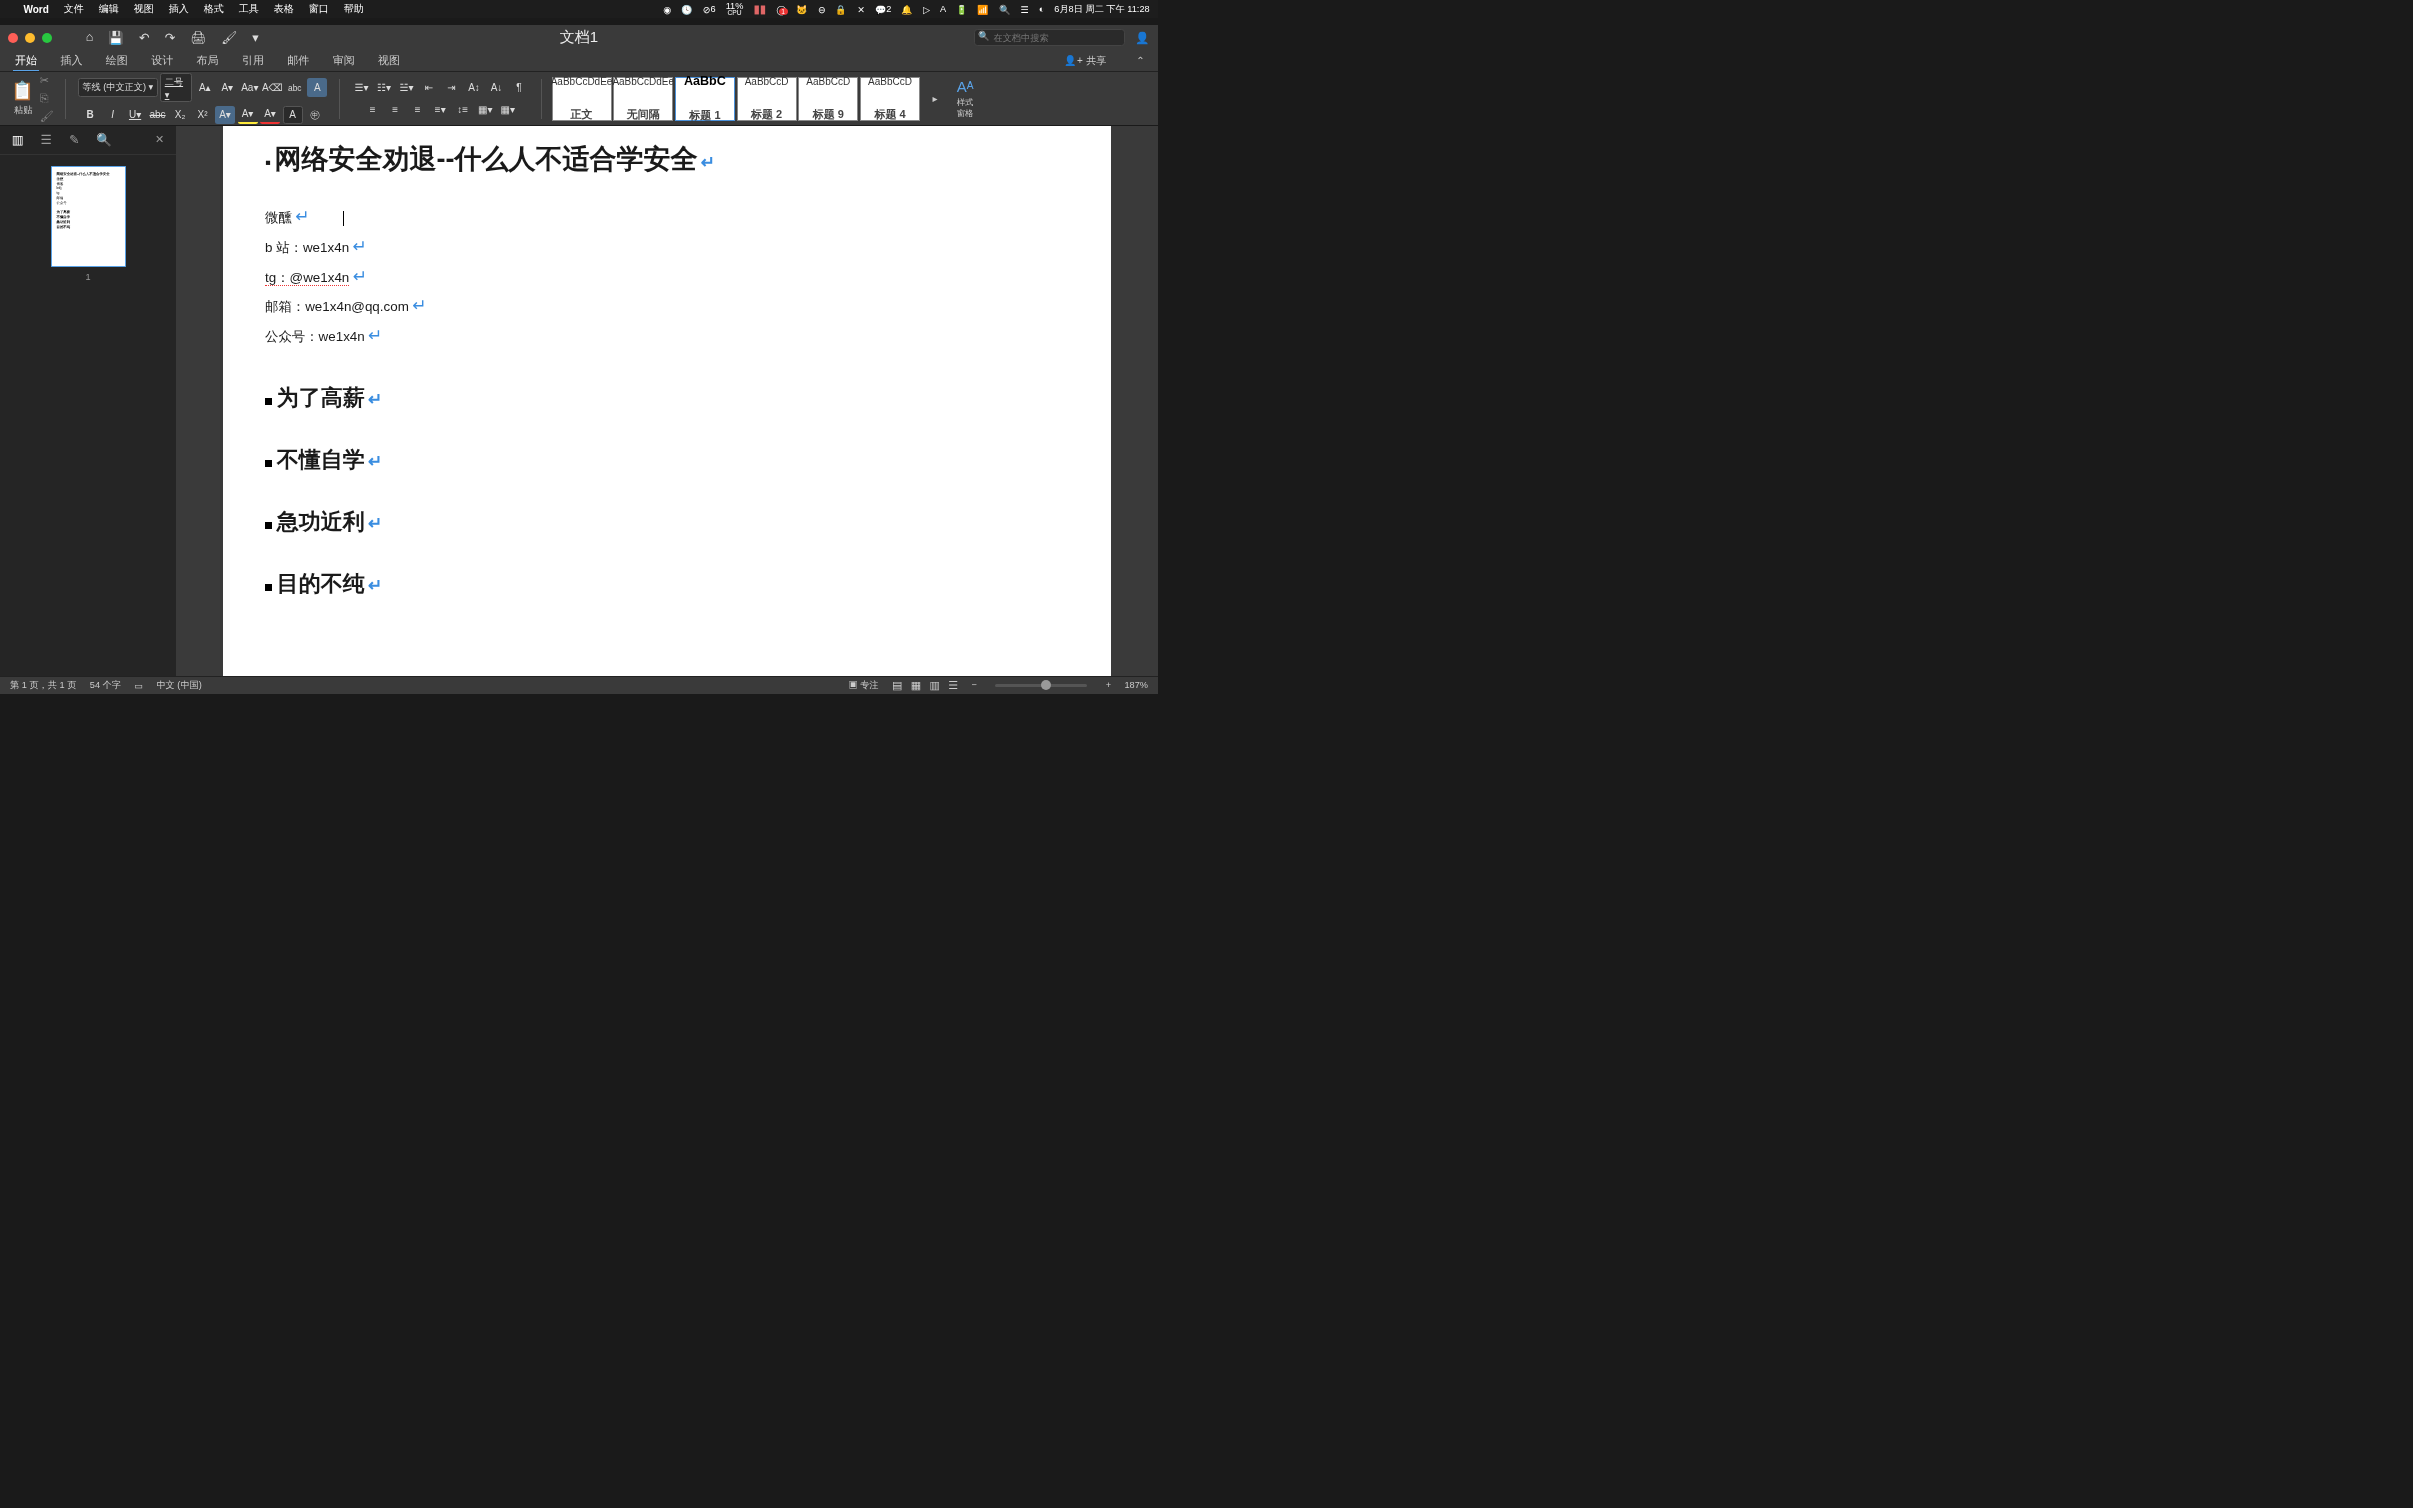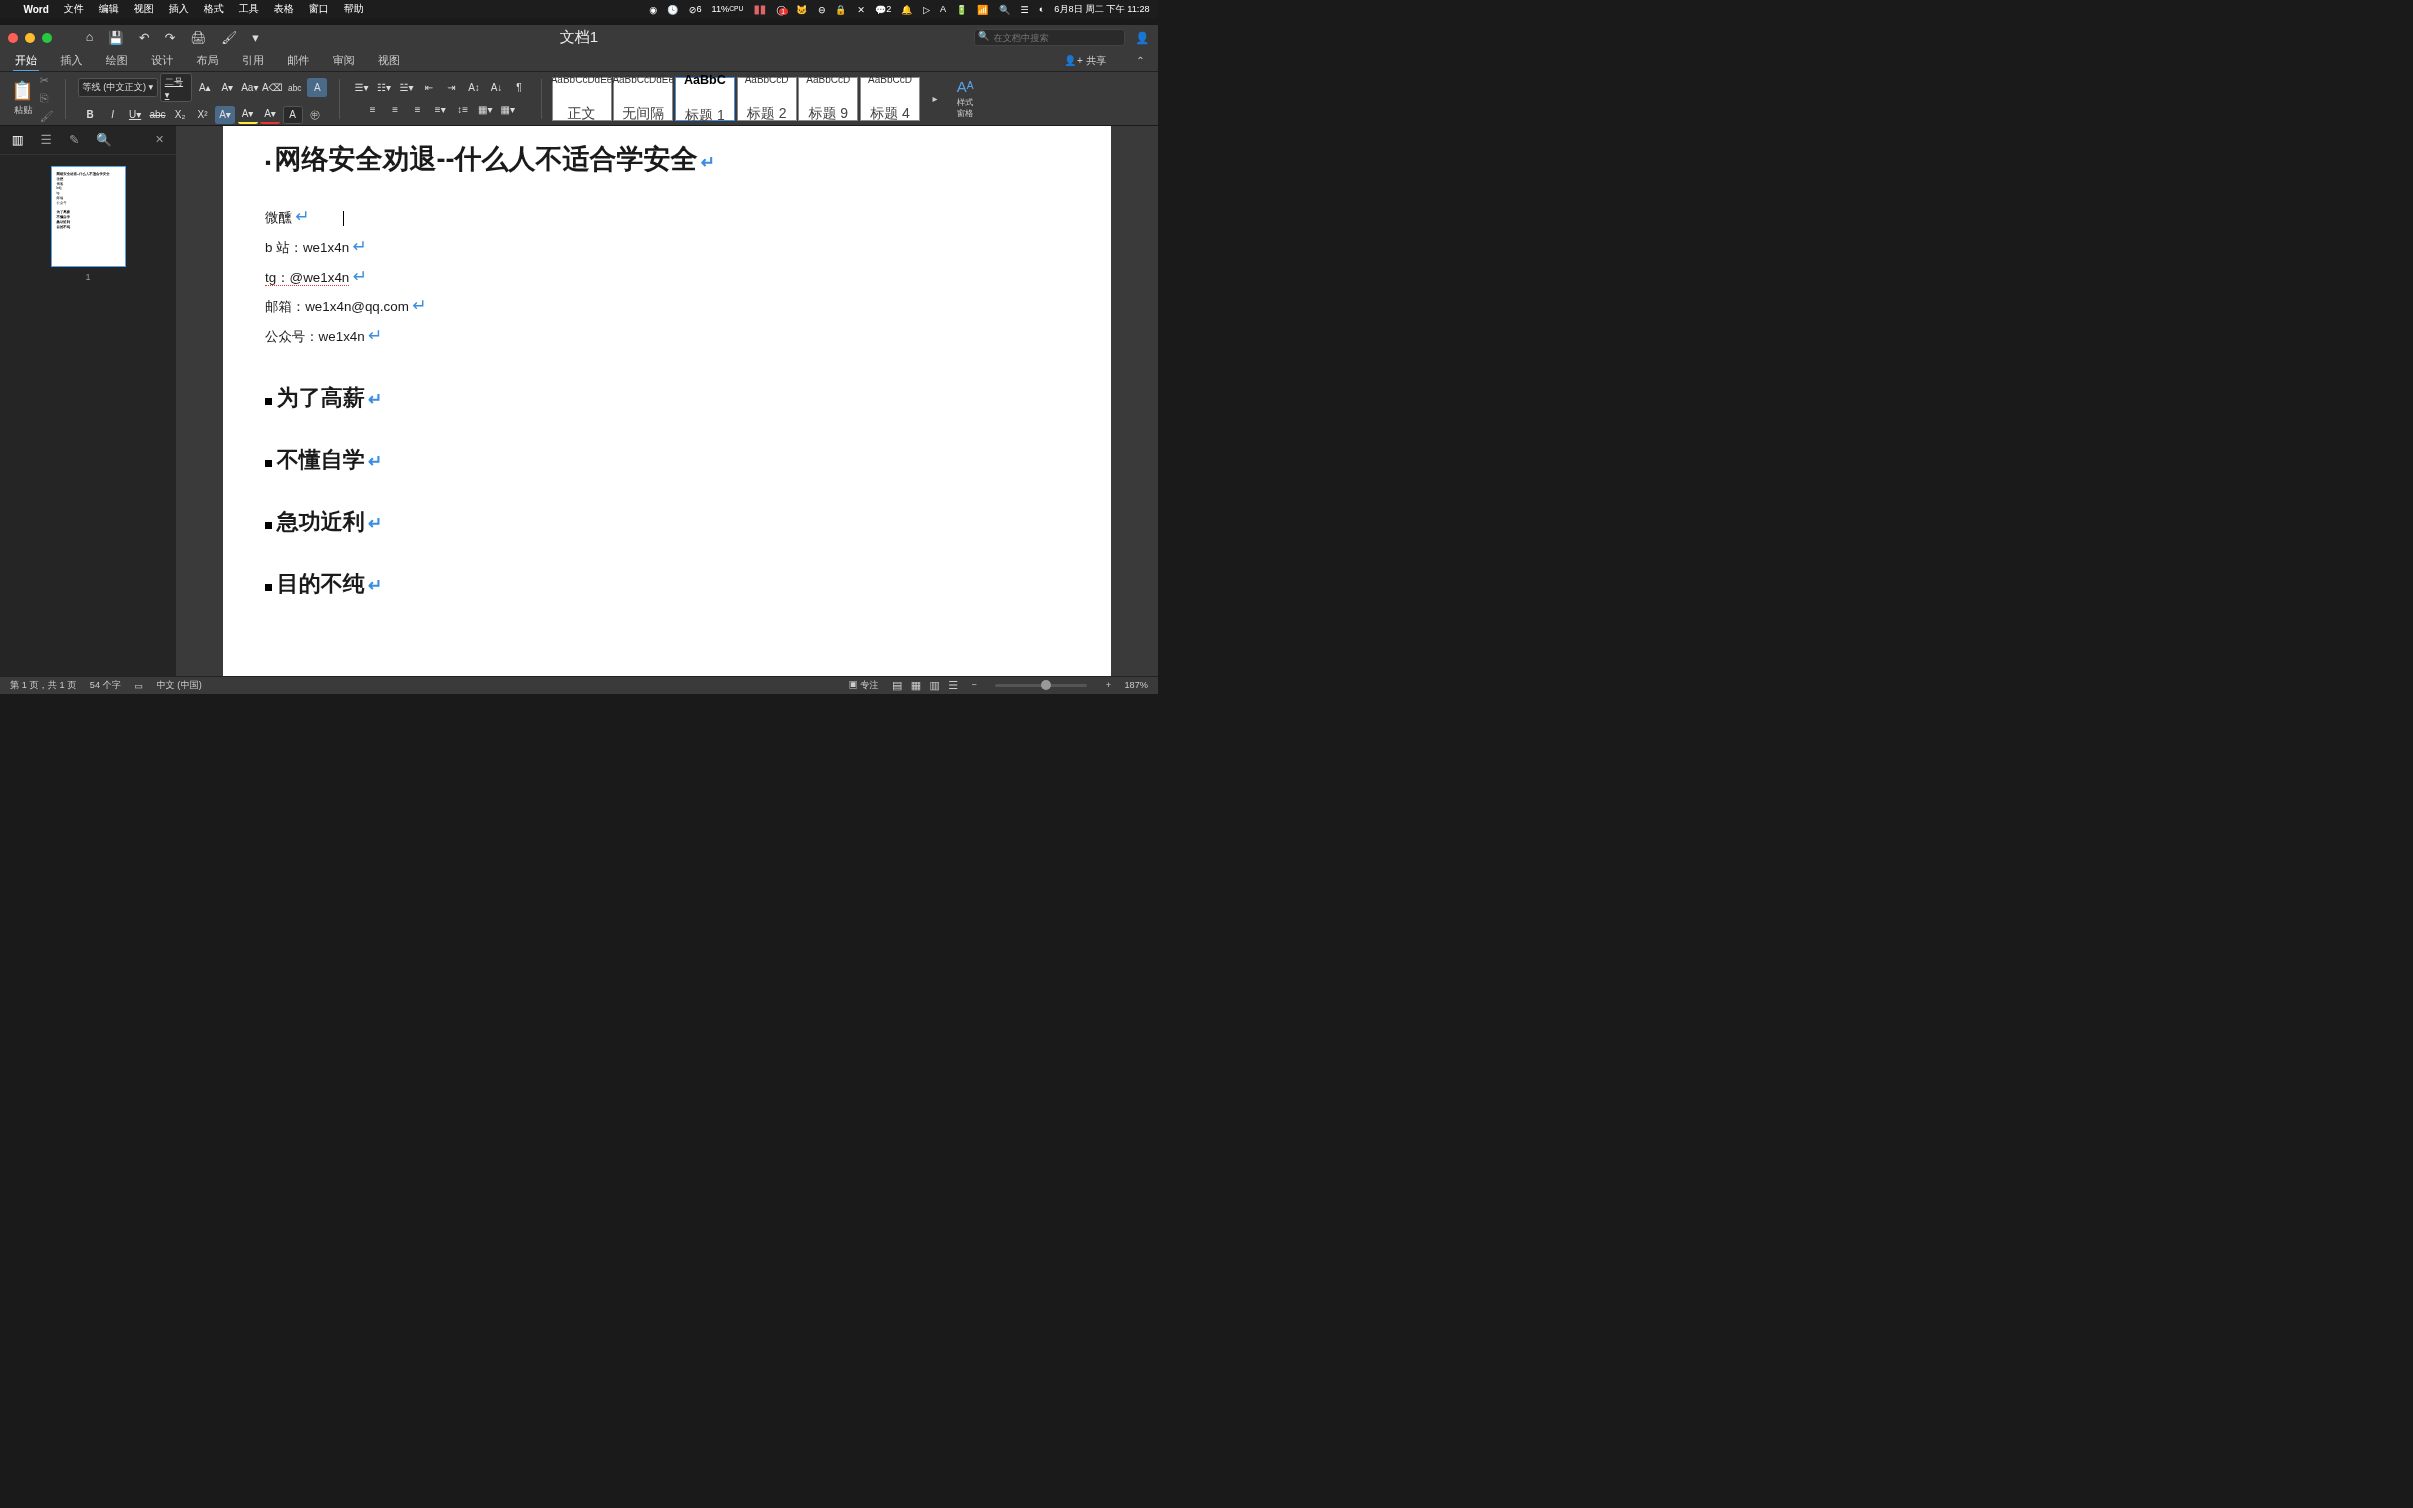--- a/index.html
+++ b/index.html
@@ -56,21 +56,21 @@
 .ribbon .btn.boxed2{ background:#2a2a2a; border:0.8px solid #555;}
 .ribbon .font-controls{ display:flex; flex-direction:column; gap:3.4px;}
 .ribbon .para-controls{ display:flex; flex-direction:column; gap:3.4px;}
 
 
 .styles-gallery { display: flex; gap: 1.7px; margin-left: 3.4px; }
 .style-item { width: 60px; height: 44px; background: #fff; border: 0.8px solid #888; display: flex; flex-direction: column; align-items:center; justify-content:center; font-size:7.5px; color:#333; cursor:default;}
 .style-item.active{ border: 1.7px solid #4a90d9; }
 .style-item .preview { font-size:10px; }
 .style-item .preview.big { font-size:12.6px; font-weight:bold; color:#000;}
-.style-item .label{ font-size:14px; margin-top:20px; color:#444;}
+.style-item .label{ font-size:11px; margin-top:20px; color:#444;font-weight:bold;}
 .style-pane-btn{ display:flex; flex-direction:column; align-items:center; color:#ccc; font-size:8.4px; margin-left:6.7px; gap:1.7px;}
 .style-pane-btn .icon{ font-size:15px; color:#5aa3e8;}
 
 
 .body-area { flex: 1; display: flex; background: #2b2b2b; overflow: hidden; }
 
 
 .nav-pane { width: 176px; background: #252525; display: flex; flex-direction: column; }
 .nav-tabs { height: 28.5px; display: flex; align-items: center; gap: 17px; padding: 0 11.7px; color: #999; font-size: 12.6px; border-bottom:0.8px solid #333;}
 .nav-tabs .nt { cursor:default; }
@@ -113,21 +113,21 @@
   <span class="menu-item">格式</span>
   <span class="menu-item">工具</span>
   <span class="menu-item">表格</span>
   <span class="menu-item">窗口</span>
   <span class="menu-item">帮助</span>
   <span class="spacer"></span>
   <div class="status-icons">
     <span>◉</span>
     <span>🕓</span>
     <span>⊘<span>6</span></span>
-    <span style="flex-direction:row;line-height:0.9;">
+    <span style="flex-direction:column;line-height:0.9;">
         <span>11%</span>
         <span style="font-size:6.7px;">CPU</span>
       </span>
     <span style="color:#e06666;font-size:11.7px;">▮▮</span>
     <span style="position:relative;">◯<span style="position:absolute;top:4.2px;left:2.5px;background:#e33;border-radius:50%;font-size:6.7px;padding:0 2.5px;">1</span></span>
     <span>🐱</span>
     <span>⊖</span>
     <span>🔒</span>
     <span>✕</span>
     <span>💬 <span>2</span></span>

